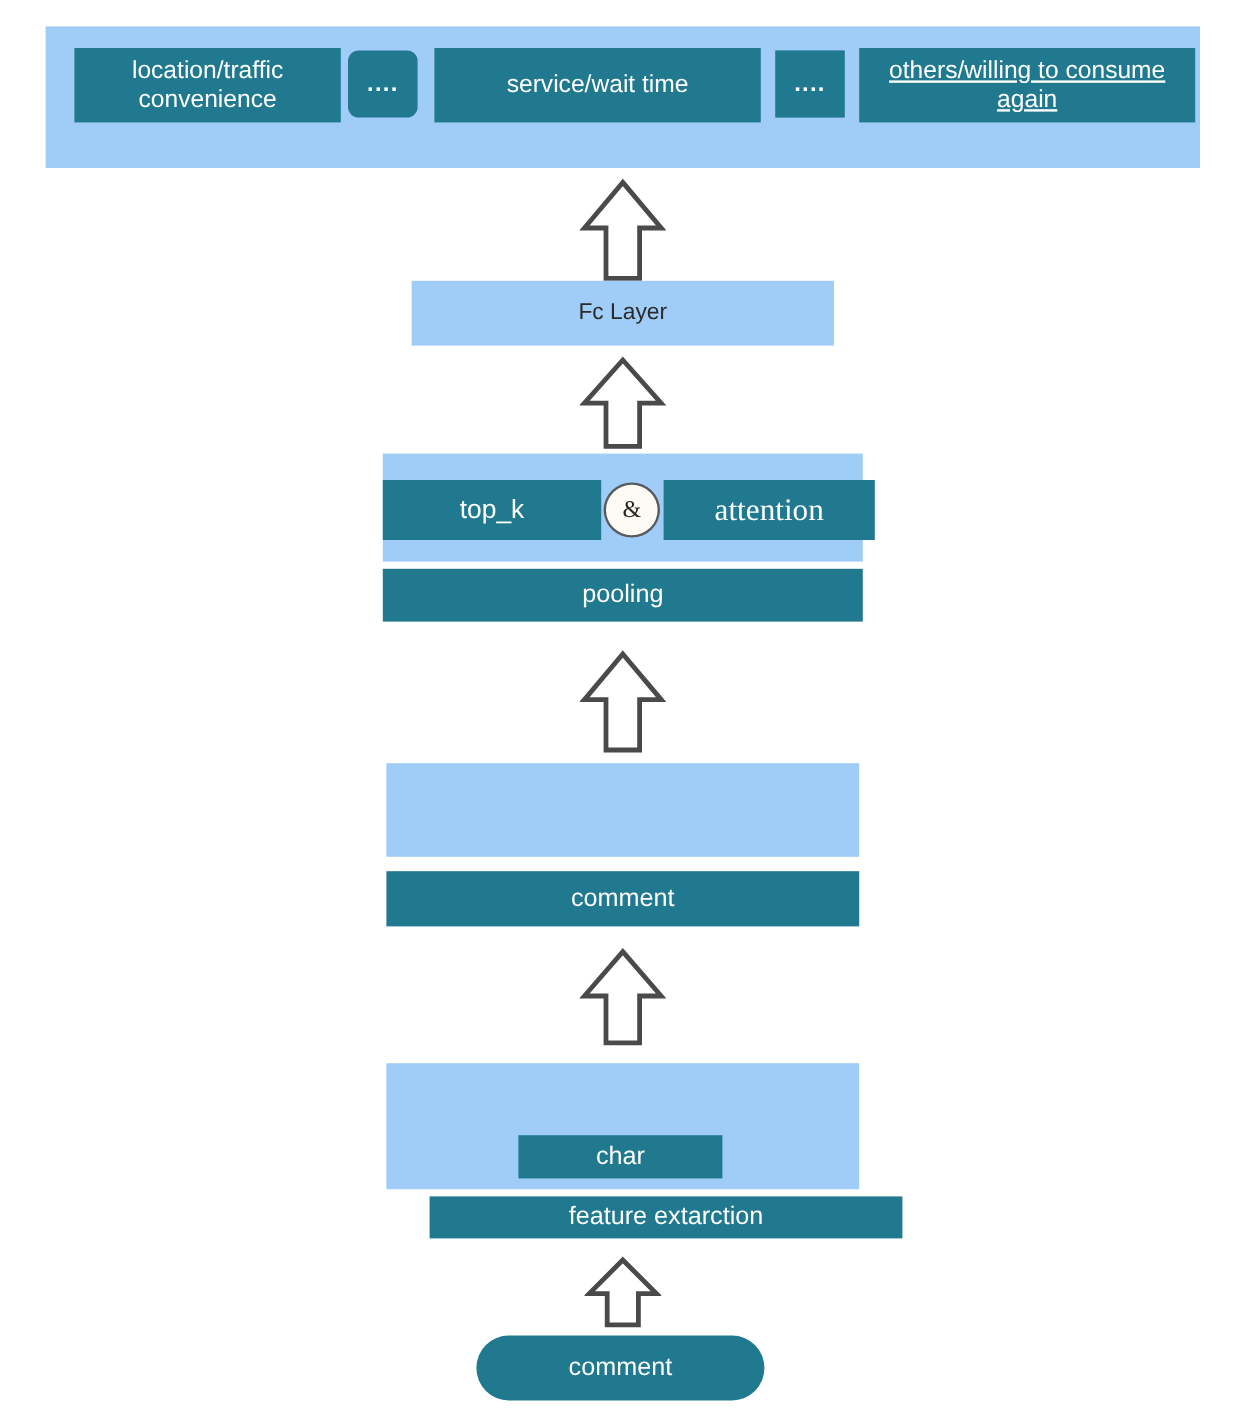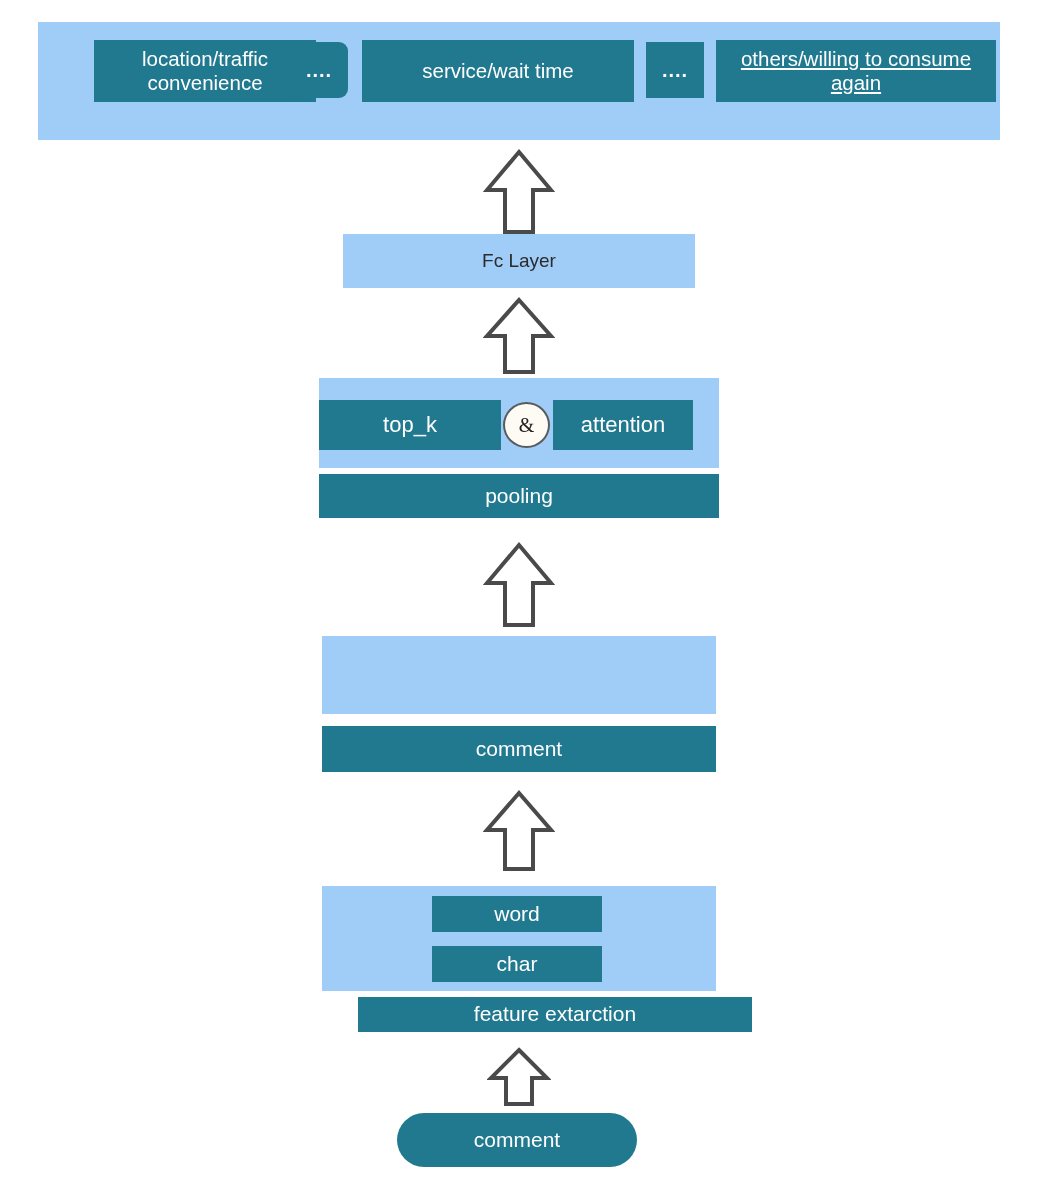--- a/index.html
+++ b/index.html
@@ -44,21 +44,21 @@
     color: #2b2b2b;
     box-sizing: border-box;
     display: flex;
     align-items: center;
     justify-content: center;
     text-align: center;
   }
   
   #top-banner { left: 38px; top: 22px; width: 962px; height: 118px; }
 
-  #cat-location  { left: 62px;  top: 40px; width: 222px; height: 62px; font-size: 20.5px; padding: 0 6px; margin-left: 32px; }
+  #cat-location  { left: 62px;  top: 40px; width: 222px; height: 62px; font-size: 20.5px; padding: 0 6px; }
   #dots-1        { left: 290px; top: 42px; width: 58px;  height: 56px; border-radius: 9px; }
   #cat-service   { left: 362px; top: 40px; width: 272px; height: 62px; font-size: 20.5px; }
   #dots-2        { left: 646px; top: 42px; width: 58px;  height: 56px; }
   #cat-others    { left: 716px; top: 40px; width: 280px; height: 62px; font-size: 20.5px; padding: 0 6px; text-decoration: underline; }
 
   .dots {
     color: #ffffff;
     font-size: 20px;
     letter-spacing: 1px;
     font-weight: 700;
@@ -67,21 +67,21 @@
     align-items: center;
     justify-content: center;
   }
 
   
   #fc-layer { left: 343px; top: 234px; width: 352px; height: 54px; font-size: 19px; }
 
   
   #topk-band     { left: 319px; top: 378px; width: 400px; height: 90px; }
   #topk-box      { left: 319px; top: 400px; width: 182px; height: 50px; font-size: 22px; }
-  #attention-box { left: 553px; top: 400px; width: 140px; height: 50px; font-size: 22px; }
+  #attention-box { left: 553px; top: 400px; width: 176px; height: 50px; font-size: 26px; font-family: Liberation Serif, serif; }
   #amp-ellipse {
     position: absolute;
     left: 503px; top: 402px;
     width: 47px; height: 46px;
     border-radius: 50%;
     background: #fdfbf4;
     border: 2.5px solid #595c5e;
     box-sizing: border-box;
     display: flex;
     align-items: center;
@@ -176,21 +176,20 @@
   <div class="teal" id="encode-box">comment</div>
 
   <div class="arrow" id="arrow-encode">
     <svg width="72" height="84" viewBox="0 0 72 84">
       <polygon points="36,4 68,41 50,41 50,80 22,80 22,41 4,41" fill="#ffffff" stroke="#4a4a4a" stroke-width="4" stroke-linejoin="miter"></polygon>
     </svg>
   </div>
 
   <div class="band" id="feature-band"></div>
 
-  <div class="teal" id="word-box">word</div>
 
   <div class="teal" id="char-box">char</div>
 
   <div class="teal" id="feature-box">feature extarction</div>
 
   <div class="arrow" id="arrow-feature">
     <svg width="64" height="62" viewBox="0 0 64 62">
       <polygon points="32,4 60,32 45,32 45,58 19,58 19,32 4,32" fill="#ffffff" stroke="#4a4a4a" stroke-width="4" stroke-linejoin="miter"></polygon>
     </svg>
   </div>

